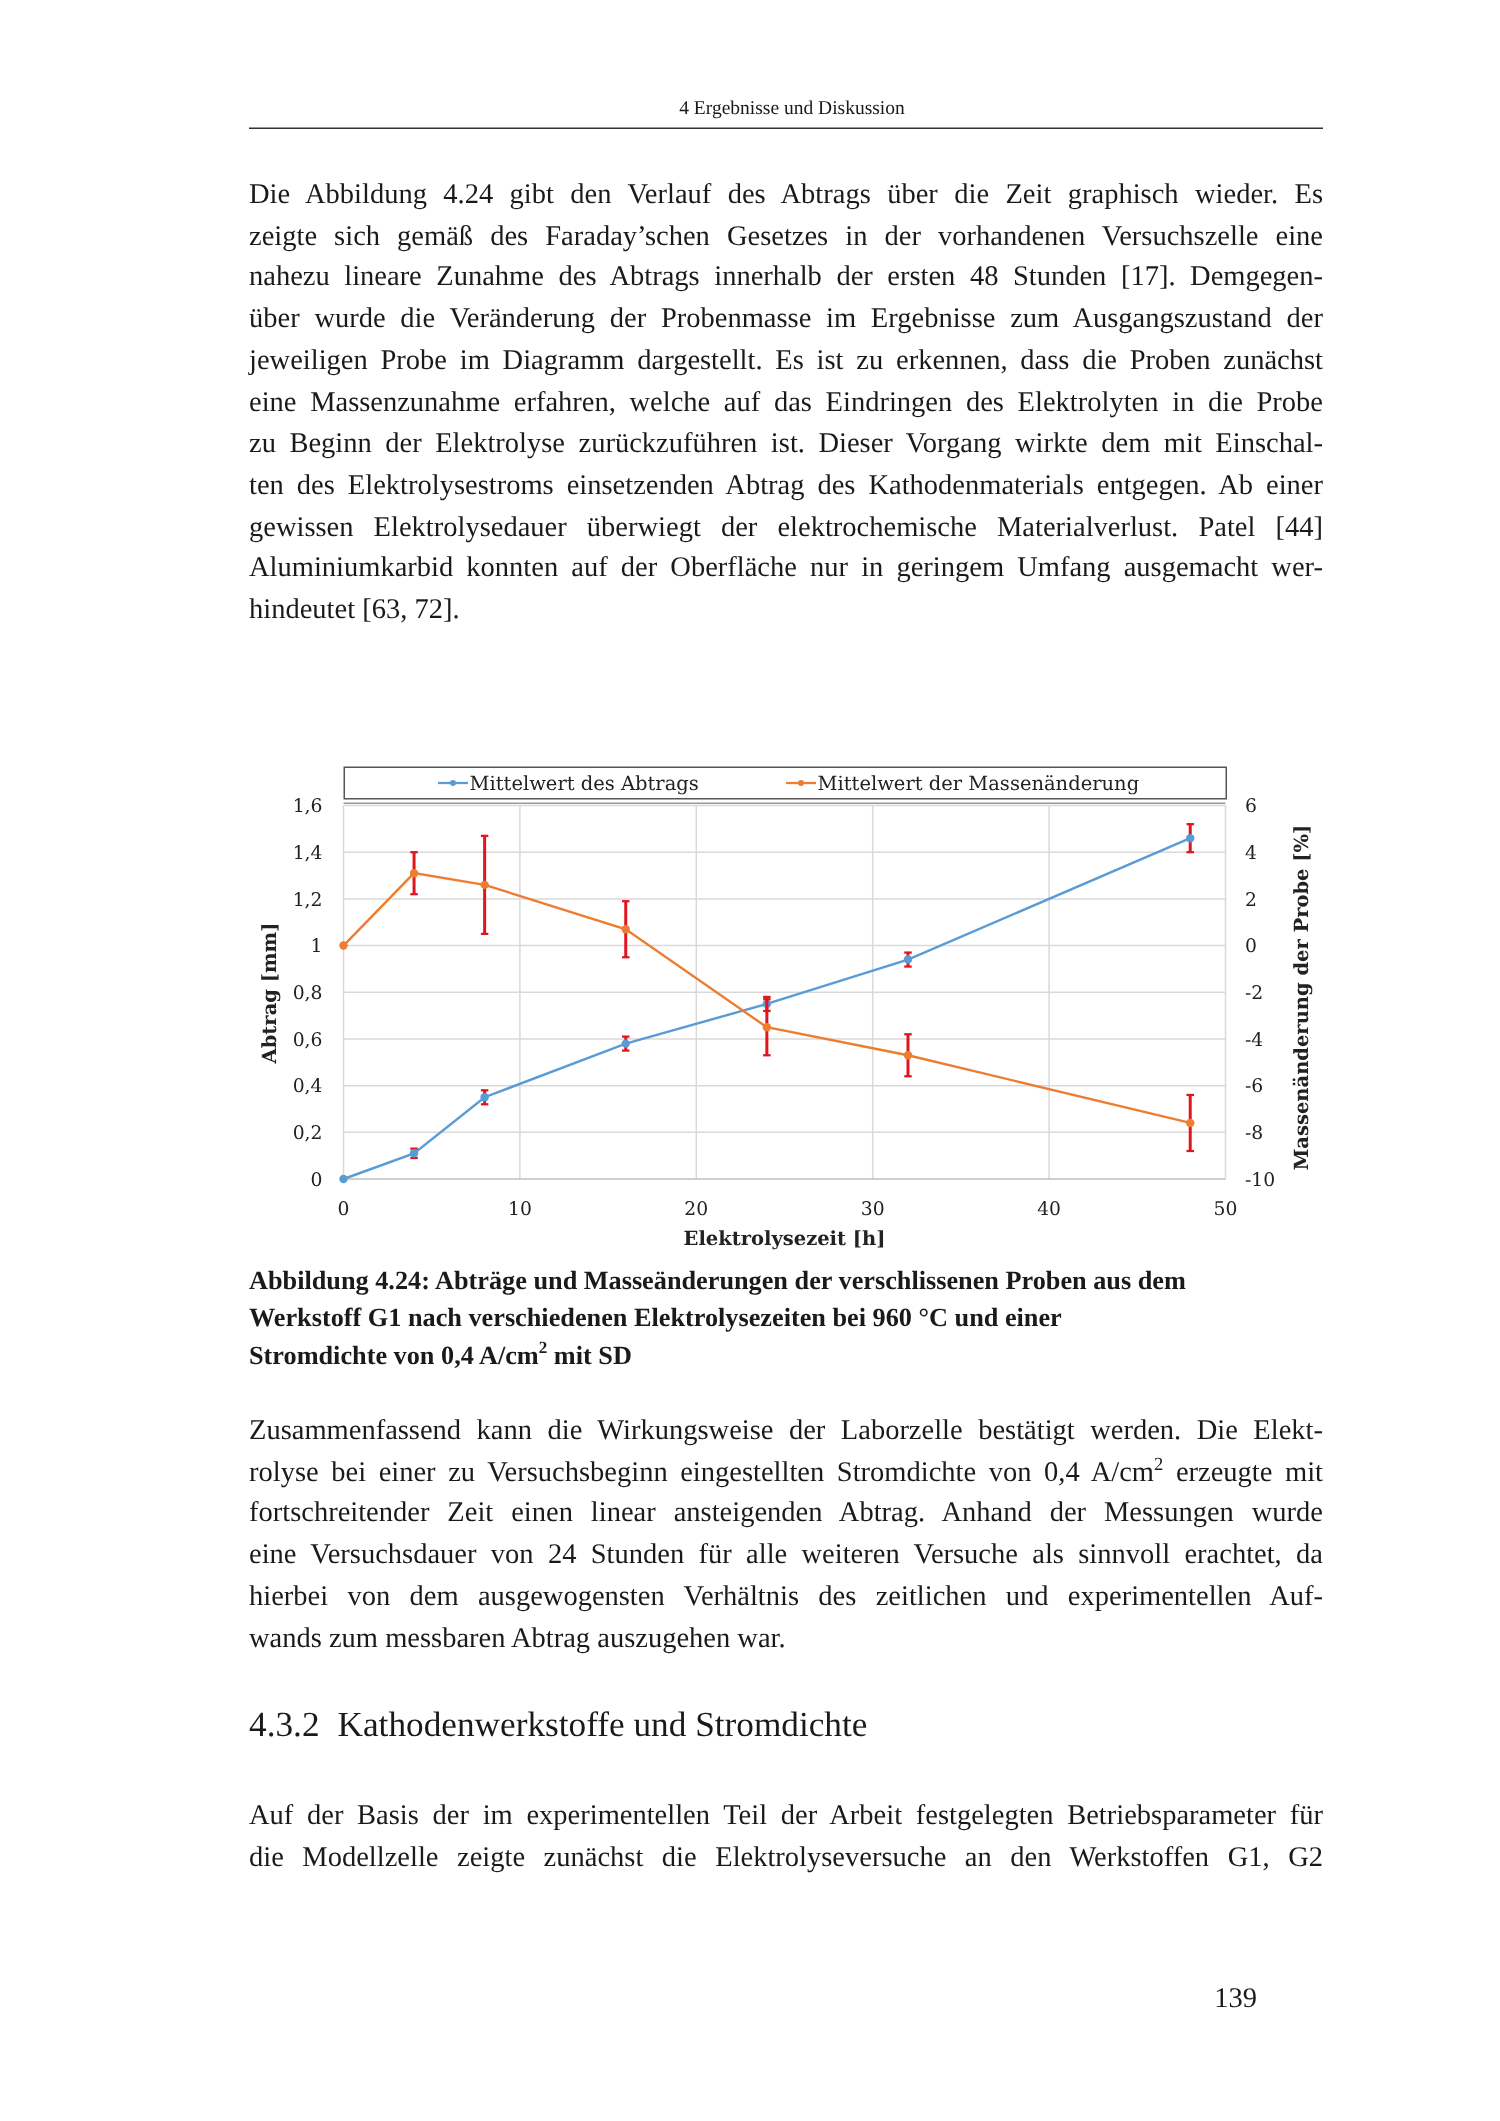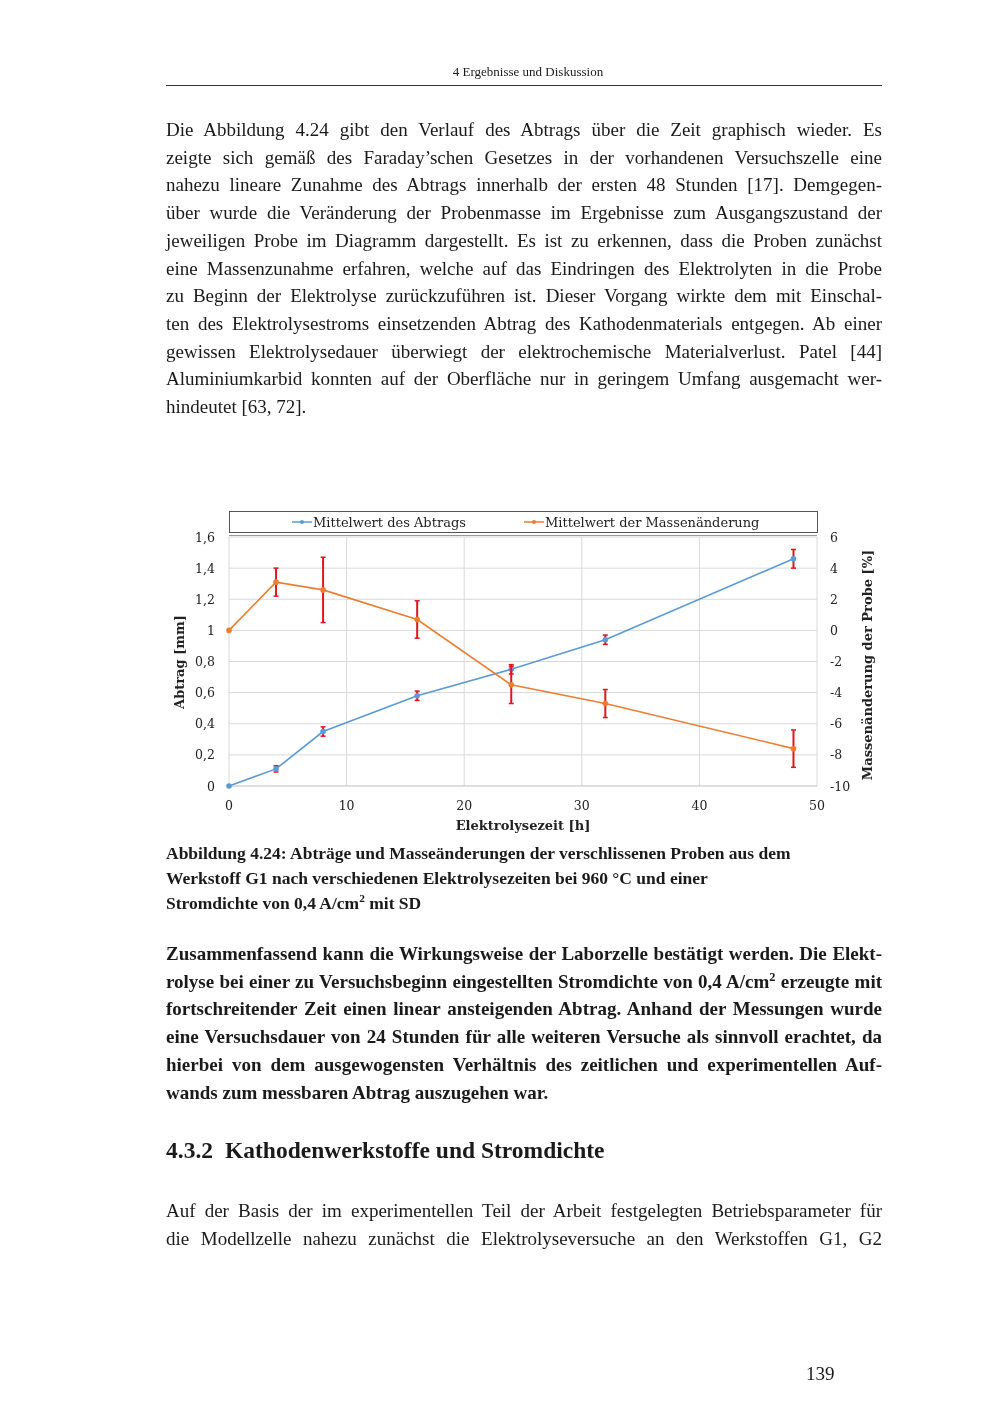--- a/index.html
+++ b/index.html
@@ -6,27 +6,27 @@
   body { width: 1000px; height: 1414px; position: relative; overflow: hidden;
          font-family: "Liberation Serif", "DejaVu Serif", serif; color: #1a1a1a; }
   .running-head { position: absolute; left: 170px; top: 60px; width: 716px; text-align: center;
                   font-size: 13px; line-height: 24px; }
   .head-rule { position: absolute; left: 166px; top: 85px; width: 716px; height: 1px; background: #333; }
   .para { position: absolute; left: 166px; width: 716px; font-size: 19px; line-height: 27.7px;
           text-align: justify; margin: 0; }
   .para .ln { display: block; text-align: justify; text-align-last: justify; white-space: nowrap; }
   .para .ln.last { text-align-last: left; }
   .para.p1 { top: 116px; }
-  .para.p2 { top: 940px; font-weight: bold; }
+  .para.p2 { top: 940px; }
   .para.p3 { top: 1197px; }
-  .section-heading { position: absolute; left: 166px; top: 1137px; font-size: 23.5px; font-weight: bold; margin: 0; }
+  .section-heading { position: absolute; left: 166px; top: 1137px; font-size: 23.5px; font-weight: normal; margin: 0; }
   .section-heading .num { margin-right: 12px; }
   .caption { position: absolute; left: 166px; width: 716px; top: 841px; text-align: left;
              font-weight: bold; font-size: 17.5px; line-height: 25px; }
-  .page-number { position: absolute; left: 806px; width: 102px; top: 1322px; font-size: 19px; margin-top: 41px; }
+  .page-number { position: absolute; left: 736px; width: 102px; top: 1322px; text-align: right; font-size: 19px; }
   svg text { font-family: "DejaVu Serif", serif; }
   .tick { font-size: 12.5px; fill: #222; }
   .axis-title { font-size: 13px; font-weight: bold; fill: #222; }
   .legend-text { font-size: 13px; fill: #222; }
   sup { font-size: 0.65em; line-height: 0; }
 </style>
 </head>
 <body>
 
 <div class="running-head">4 Ergebnisse und Diskussion</div>
@@ -179,16 +179,16 @@
   <span class="ln">fortschreitender Zeit einen linear ansteigenden Abtrag. Anhand der Messungen wurde</span>
   <span class="ln">eine Versuchsdauer von 24 Stunden für alle weiteren Versuche als sinnvoll erachtet, da</span>
   <span class="ln">hierbei von dem ausgewogensten Verhältnis des zeitlichen und experimentellen Auf-</span>
   <span class="ln last">wands zum messbaren Abtrag auszugehen war.</span>
 </div>
 
 <h2 class="section-heading"><span class="num">4.3.2</span><span>Kathodenwerkstoffe und Stromdichte</span></h2>
 
 <div class="para p3">
   <span class="ln">Auf der Basis der im experimentellen Teil der Arbeit festgelegten Betriebsparameter für</span>
-  <span class="ln">die Modellzelle nahezu zunächst die Elektrolyseversuche an den Werkstoffen G1, G2</span>
+  <span class="ln">die Modellzelle zeigte zunächst die Elektrolyseversuche an den Werkstoffen G1, G2</span>
 </div>
 
 <div class="page-number">139</div>
 
 </body></html>

